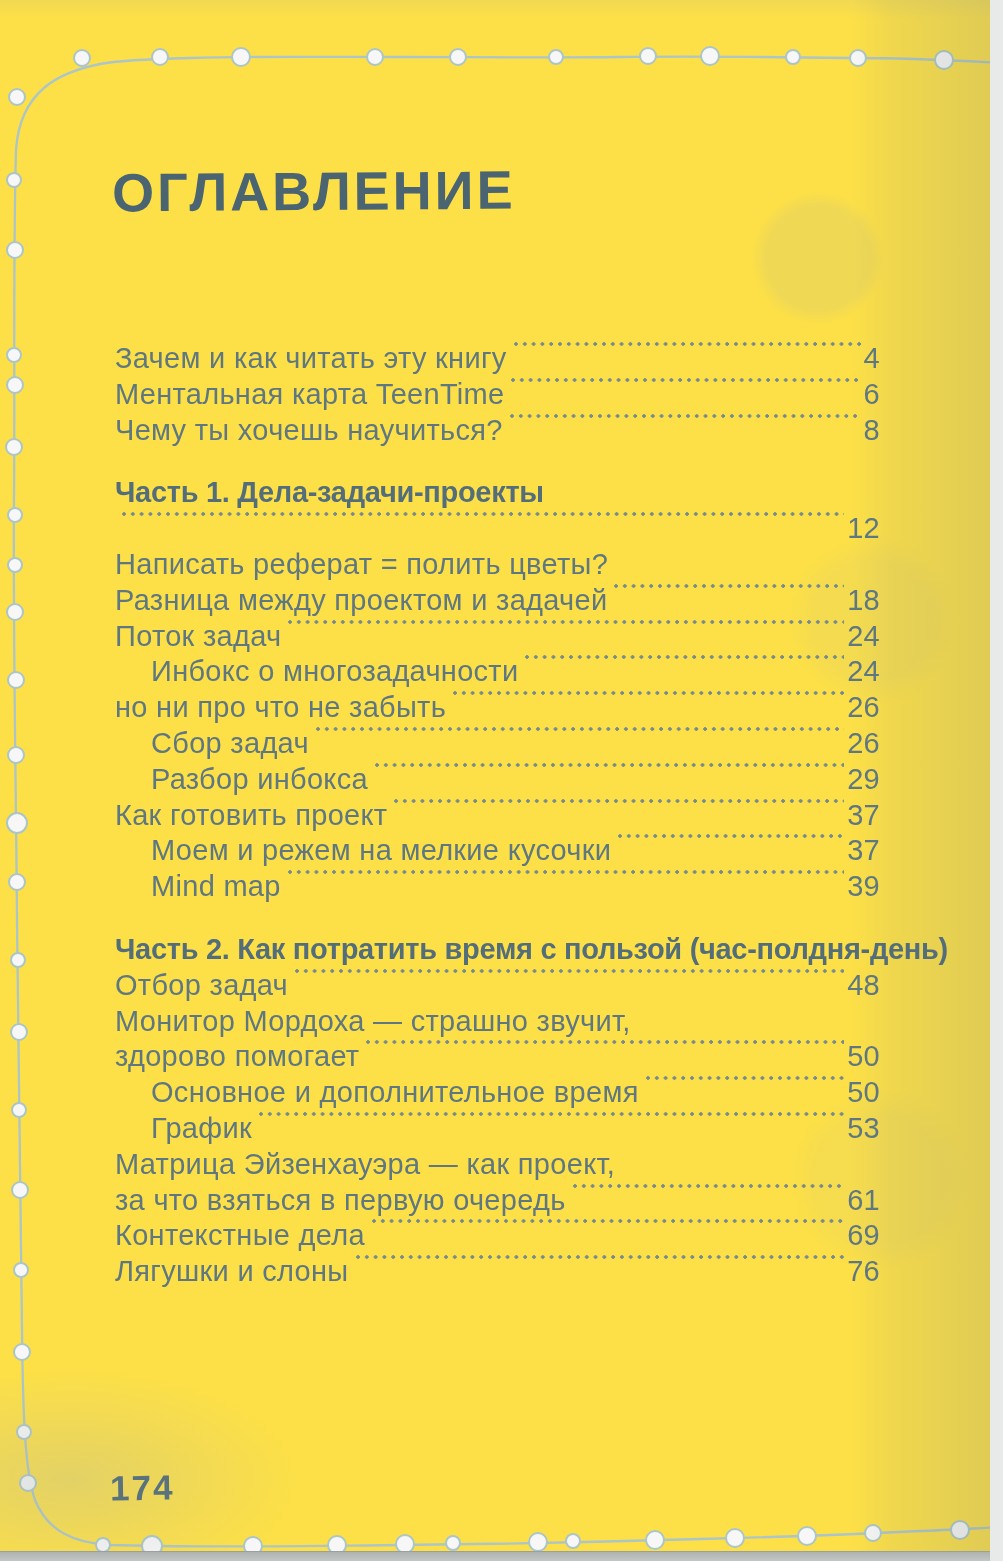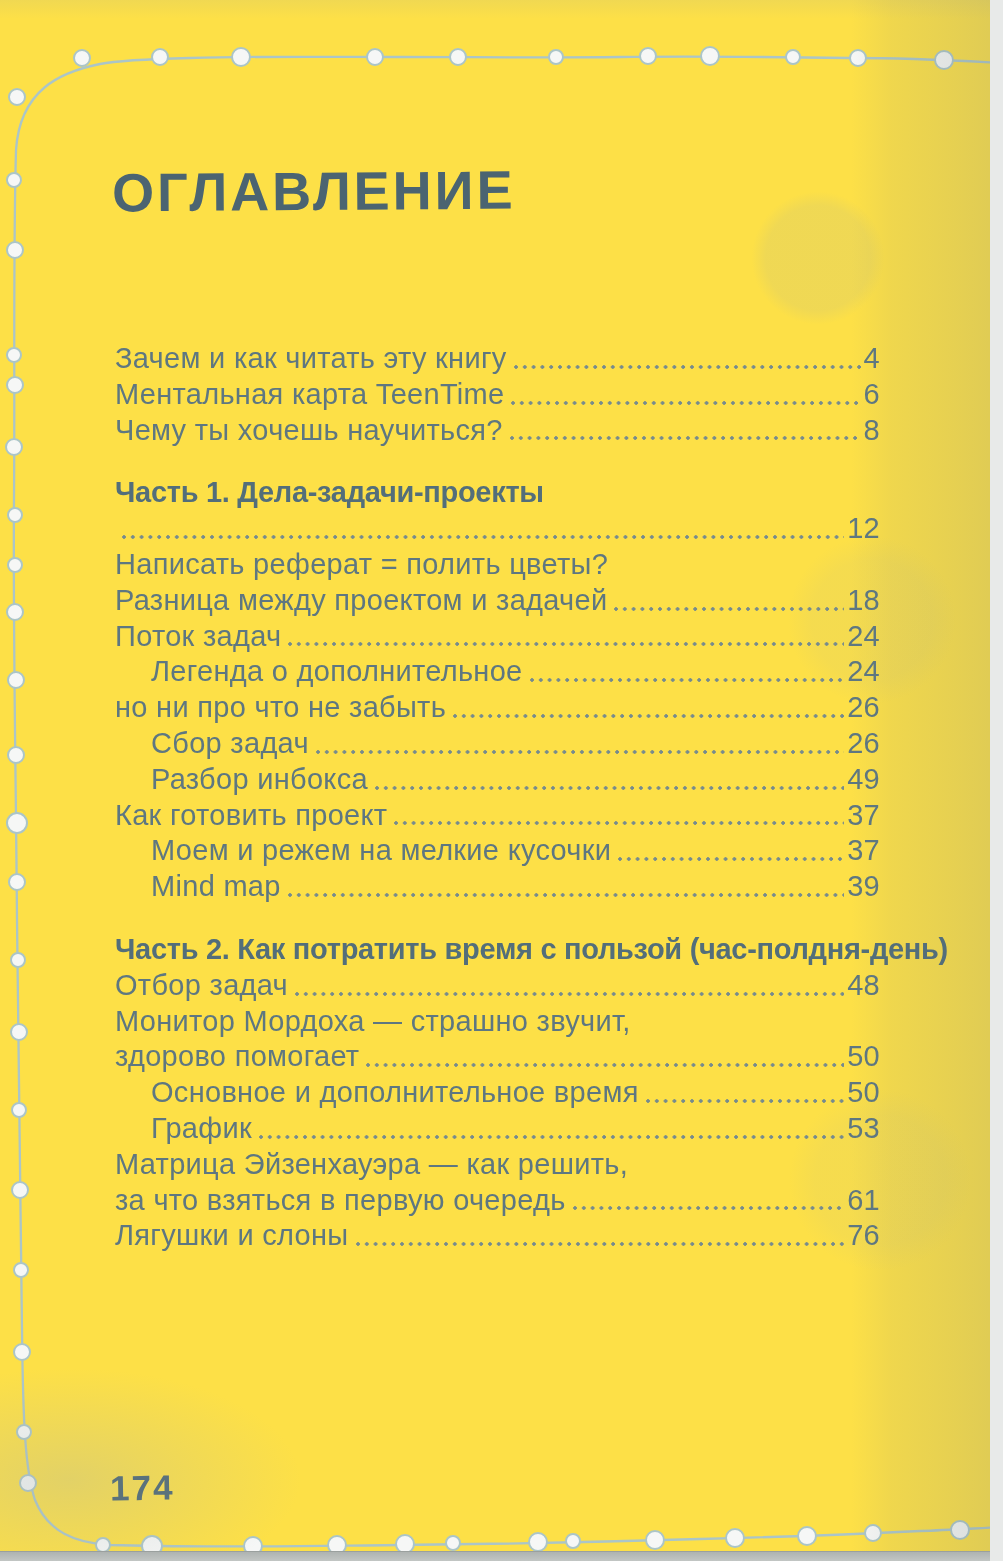--- a/index.html
+++ b/index.html
@@ -31,21 +31,21 @@
     position:absolute;left:112px;top:160px;z-index:5;
     font-size:54px;font-weight:700;letter-spacing:3px;
     color:#4b6471;margin:0;
     transform:rotate(-0.4deg);
   }
   .toc{
     position:absolute;left:115px;top:341px;width:765px;z-index:5;
     color:#5e7781;font-size:29px;letter-spacing:0.3px;
   }
   .row{
-    display:flex;align-items:flex-end;
+    display:flex;align-items:flex-start;
     height:35.8px;line-height:35.8px;white-space:nowrap;
   }
   .row .lbl{flex:0 0 auto;}
   .row.indent .lbl{padding-left:36px;}
   .row .dots{
     flex:1 1 auto;height:6px;margin:0 3px 7px 7px;
     background-image:radial-gradient(circle at 2px 3px, rgba(111,134,145,0.95) 1.5px, rgba(111,134,145,0) 2.1px);
     background-size:8.8px 6px;background-repeat:repeat-x;
   }
   .row .pg{flex:0 0 auto;text-align:right;}
@@ -171,38 +171,38 @@
     <span class="lbl">Разница между проектом и задачей</span>
     <span class="dots"></span>
     <span class="pg">18</span>
   </div>
         <div class="row">
     <span class="lbl">Поток задач</span>
     <span class="dots"></span>
     <span class="pg">24</span>
   </div>
         <div class="row indent">
-    <span class="lbl">Легенда о дополнительное</span>
+    <span class="lbl">Инбокс о многозадачности</span>
     <span class="dots"></span>
     <span class="pg">24</span>
   </div>
         <div class="row">
     <span class="lbl">но ни про что не забыть</span>
     <span class="dots"></span>
     <span class="pg">26</span>
   </div>
         <div class="row indent">
     <span class="lbl">Сбор задач</span>
     <span class="dots"></span>
     <span class="pg">26</span>
   </div>
         <div class="row indent">
     <span class="lbl">Разбор инбокса</span>
     <span class="dots"></span>
-    <span class="pg">49</span>
+    <span class="pg">29</span>
   </div>
         <div class="row">
     <span class="lbl">Как готовить проект</span>
     <span class="dots"></span>
     <span class="pg">37</span>
   </div>
         <div class="row indent">
     <span class="lbl">Моем и режем на мелкие кусочки</span>
     <span class="dots"></span>
     <span class="pg">37</span>
@@ -231,27 +231,32 @@
     <span class="lbl">Основное и дополнительное время</span>
     <span class="dots"></span>
     <span class="pg">50</span>
   </div>
         <div class="row indent">
     <span class="lbl">График</span>
     <span class="dots"></span>
     <span class="pg">53</span>
   </div>
         <div class="row">
-    <span class="lbl">Матрица Эйзенхауэра — как решить,</span>
+    <span class="lbl">Матрица Эйзенхауэра — как проект,</span>
 
   </div>
         <div class="row">
     <span class="lbl">за что взяться в первую очередь</span>
     <span class="dots"></span>
     <span class="pg">61</span>
+  </div>
+        <div class="row">
+    <span class="lbl">Контекстные дела</span>
+    <span class="dots"></span>
+    <span class="pg">69</span>
   </div>
         <div class="row">
     <span class="lbl">Лягушки и слоны</span>
     <span class="dots"></span>
     <span class="pg">76</span>
   </div>
       </div>
   </div>
 
   <div class="folio">174</div>

